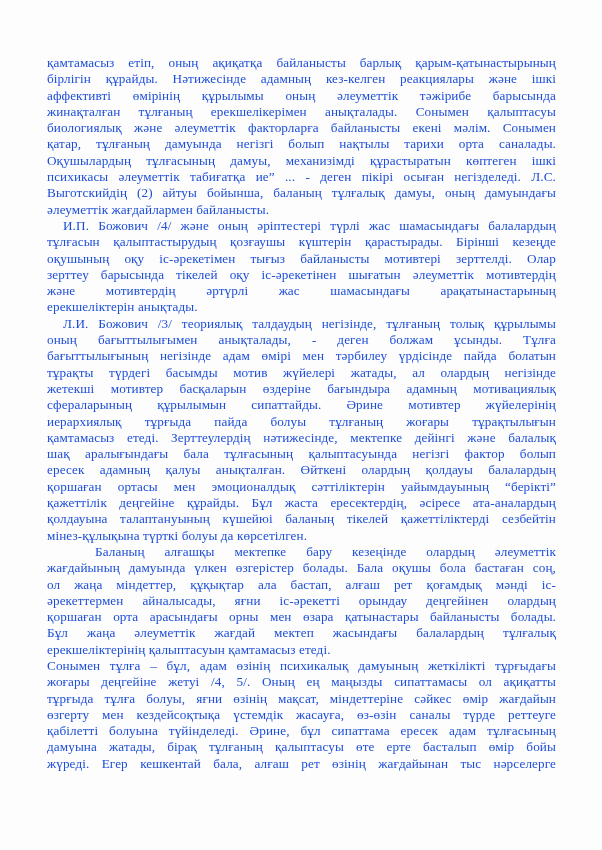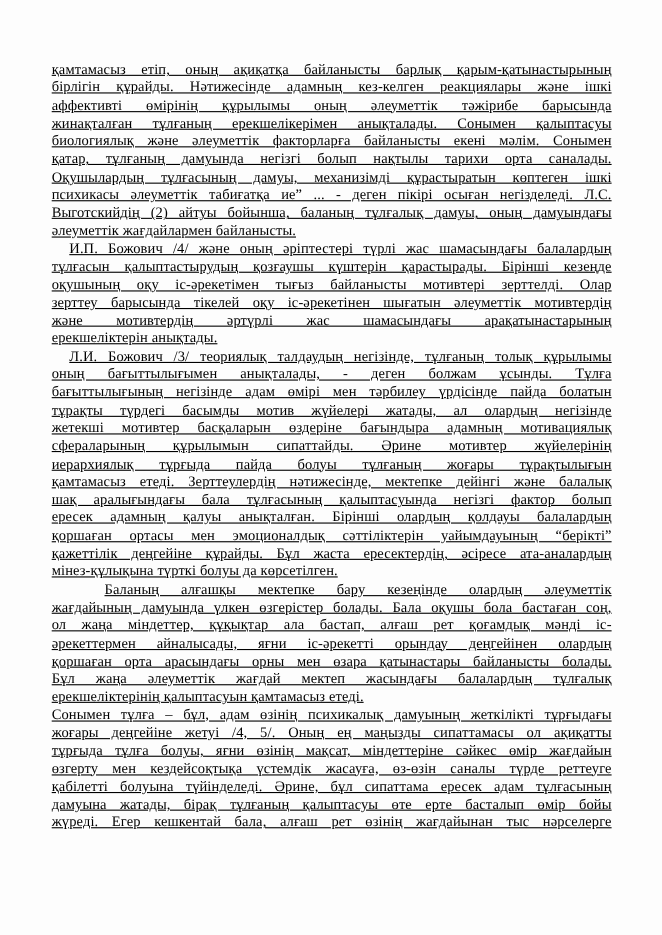--- a/index.html
+++ b/index.html
@@ -20,27 +20,26 @@
   .doc-body {
     width: 509px;
   }
   .paragraph {
     margin: 0;
     padding: 0;
   }
   .line {
     font-size: 13.2px;
     line-height: 16.3px;
-    color: #000000;
+    color: #1d4ed8;
     text-align: justify;
     text-align-last: justify;
     -moz-text-align-last: justify;
     white-space: normal;
     letter-spacing: 0.1px;
-    text-decoration: underline;
   }
   .line.lastline {
     text-align-last: left;
     -moz-text-align-last: left;
   }
 </style>
 </head>
 <body>
 
 <div class="page">
@@ -68,23 +67,24 @@
       <div class="paragraph">
         <div class="line" style="text-indent: 16px;">Л.И. Божович /3/ теориялық талдаудың негізінде, тұлғаның толық құрылымы</div>
         <div class="line">оның бағыттылығымен анықталады, - деген болжам ұсынды. Тұлға</div>
         <div class="line">бағыттылығының негізінде адам өмірі мен тәрбилеу үрдісінде пайда болатын</div>
         <div class="line">тұрақты түрдегі басымды мотив жүйелері жатады, ал олардың негізінде</div>
         <div class="line">жетекші мотивтер басқаларын өздеріне бағындыра адамның мотивациялық</div>
         <div class="line">сфераларының құрылымын сипаттайды. Әрине мотивтер жүйелерінің</div>
         <div class="line">иерархиялық тұрғыда пайда болуы тұлғаның жоғары тұрақтылығын</div>
         <div class="line">қамтамасыз етеді. Зерттеулердің нәтижесінде, мектепке дейінгі және балалық</div>
         <div class="line">шақ аралығындағы бала тұлғасының қалыптасуында негізгі фактор болып</div>
-        <div class="line">ересек адамның қалуы анықталған. Бірінші олардың қолдауы балалардың</div>
+        <div class="line">ересек адамның қалуы анықталған. Өйткені олардың қолдауы балалардың</div>
         <div class="line">қоршаған ортасы мен эмоционалдық сәттіліктерін уайымдауының “берікті”</div>
         <div class="line">қажеттілік деңгейіне құрайды. Бұл жаста ересектердің, әсіресе ата-аналардың</div>
+        <div class="line">қолдауына талаптануының күшейюі баланың тікелей қажеттіліктерді сезбейтін</div>
         <div class="line lastline">мінез-құлықына түрткі болуы да көрсетілген.</div>
       </div>
       <div class="paragraph">
         <div class="line" style="text-indent: 48px;">Баланың алғашқы мектепке бару кезеңінде олардың әлеуметтік</div>
         <div class="line">жағдайының дамуында үлкен өзгерістер болады. Бала оқушы бола бастаған соң,</div>
         <div class="line">ол жаңа міндеттер, құқықтар ала бастап, алғаш рет қоғамдық мәнді іс-</div>
         <div class="line">әрекеттермен айналысады, яғни іс-әрекетті орындау деңгейінен олардың</div>
         <div class="line">қоршаған орта арасындағы орны мен өзара қатынастары байланысты болады.</div>
         <div class="line">Бұл жаңа әлеуметтік жағдай мектеп жасындағы балалардың тұлғалық</div>
         <div class="line lastline">ерекшеліктерінің қалыптасуын қамтамасыз етеді.</div>

